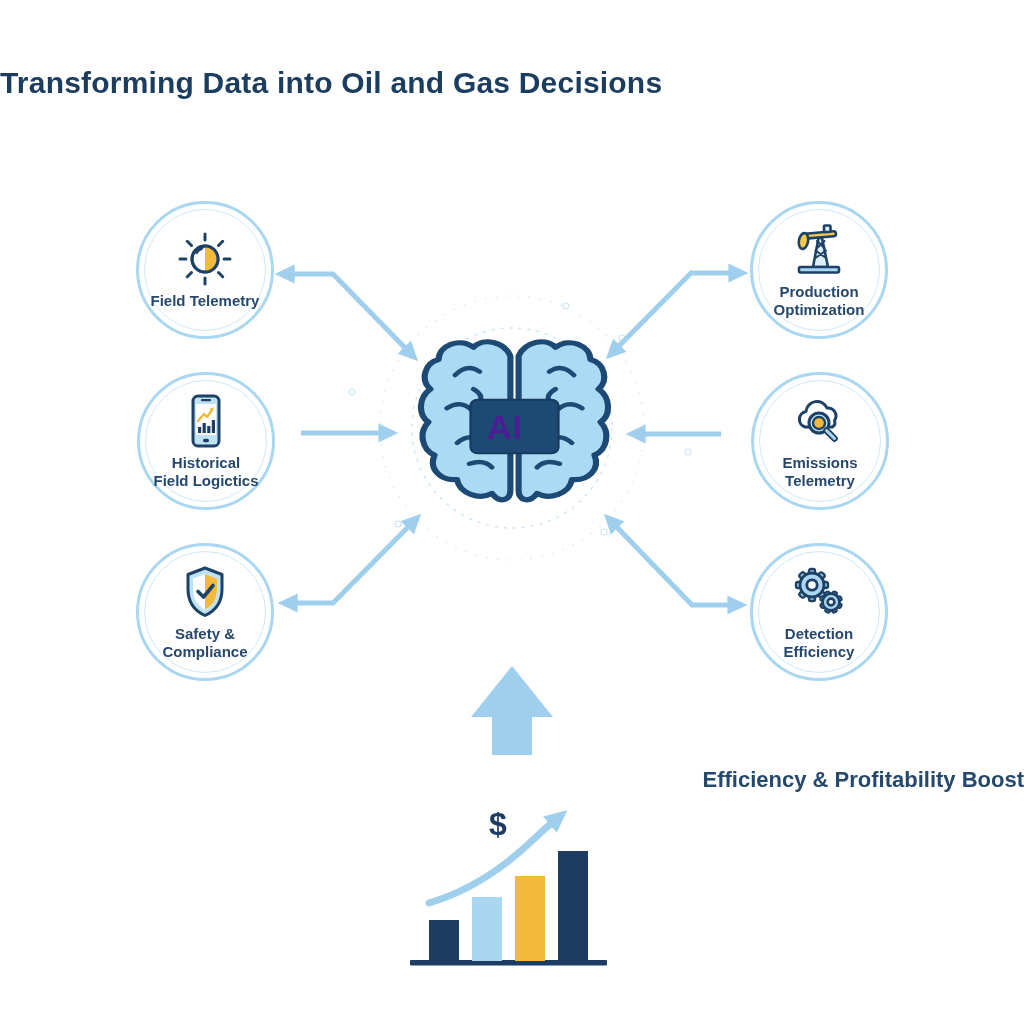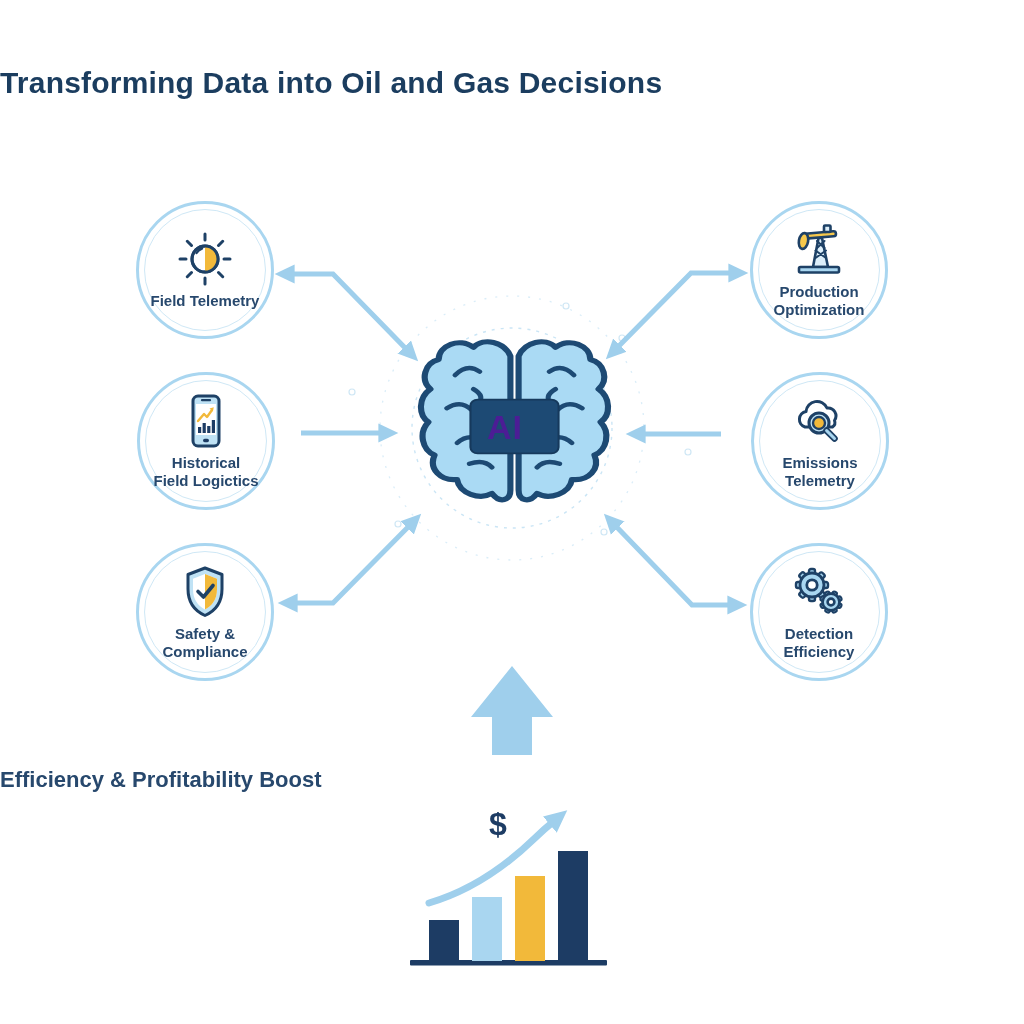--- a/index.html
+++ b/index.html
@@ -25,21 +25,21 @@
           color:var(--label-navy);}
   .nlabel span{display:block;}
 
   
   .brain{position:absolute;left:412px;top:323px;width:205px;height:200px;z-index:2;}
   .ai-label{position:absolute;left:470px;top:399px;width:70px;height:56px;z-index:3;
             display:flex;align-items:center;justify-content:center;
             color:#4c1d95;font-size:34px;font-weight:bold;letter-spacing:1px;}
 
   
-  .headline{position:absolute;top:767px;left:0;width:100%;text-align:left;
+  .headline{position:absolute;top:767px;left:0;width:100%;text-align:right;
             font-size:22px;font-weight:bold;color:var(--label-navy);z-index:2;}
   .dollar{position:absolute;left:489px;top:806px;font-size:32px;font-weight:bold;
           color:var(--bar-navy);z-index:2;}
   .bars{position:absolute;left:429px;top:851px;width:162px;height:110px;z-index:2;
         display:flex;align-items:flex-end;gap:13px;}
   .bar{width:30px;height:40px;background:var(--bar-navy);}
 </style>
 </head>
 <body>
 

